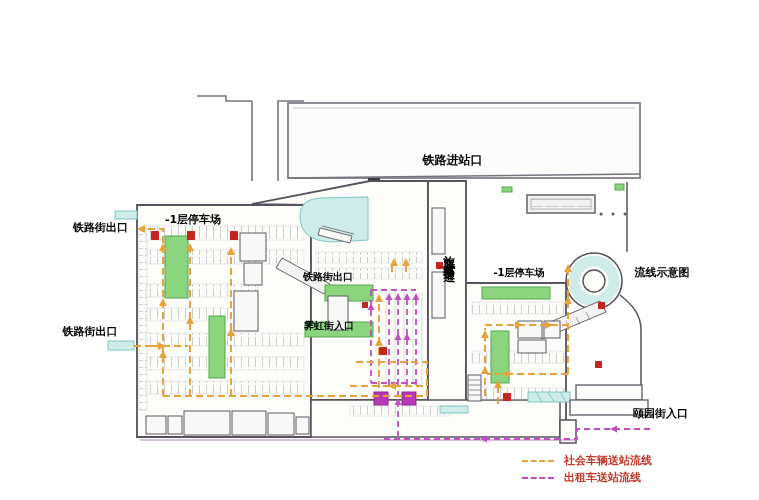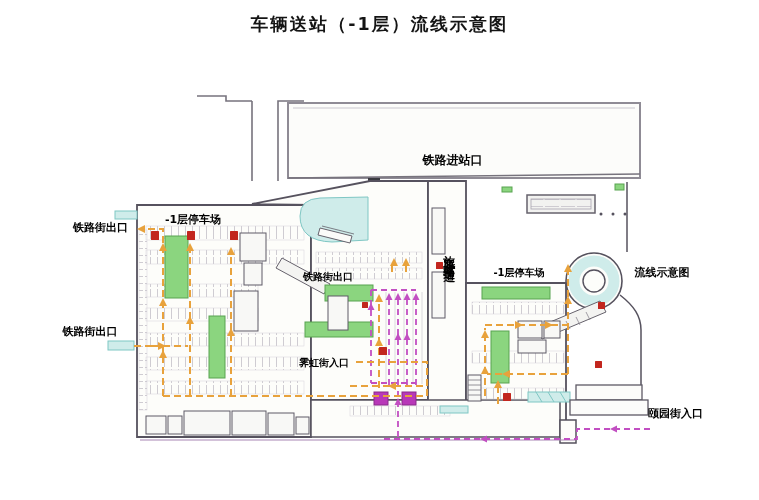--- a/index.html
+++ b/index.html
@@ -16,21 +16,20 @@
   .leg-swatch{width:32px;height:0;margin-right:10px;border-top-width:2px;border-top-style:dashed;}
   .leg-social{border-top-color:#E8A23C;}
   .leg-taxi{border-top-color:#C24FC2;}
   .leg-label{font-size:11px;font-weight:bold;color:#C2382A;}
 </style>
 </head>
 <body>
 
 <div id="stage">
 
-  <div id="title">车辆送站（-1层）流线示意图</div>
 
   <svg width="759" height="500" viewBox="0 0 759 500">
     <defs>
       <pattern id="st" width="7" height="16" patternUnits="userSpaceOnUse">
         <path d="M3.5,1 V15" stroke="#C9C6CE" stroke-width="0.9"></path>
       </pattern>
       <pattern id="stH" width="16" height="7" patternUnits="userSpaceOnUse">
         <path d="M1,3.5 H15" stroke="#C9C6CE" stroke-width="0.9"></path>
       </pattern>
     </defs>
@@ -209,20 +208,30 @@
         <rect x="362" y="302" width="6" height="6" rx="0.5"></rect>
       <rect x="436" y="262" width="7" height="7" rx="0.5"></rect>
     </g>
   </svg>
 
   <div class="lbl f12" style="left:405px;top:154px;width:95px;text-align:center;">铁路进站口</div>
   <div class="lbl f11" style="left:48px;top:222px;width:80px;text-align:right;">铁路街出口</div>
   <div class="lbl f11" style="left:158px;top:214px;width:70px;text-align:center;">-1层停车场</div>
   <div class="lbl f11" style="left:46px;top:326px;width:88px;text-align:center;">铁路街出口</div>
   <div class="lbl f10" style="left:300px;top:271px;width:56px;text-align:center;">铁路街出口</div>
-  <div class="lbl f10" style="left:299px;top:357px;width:60px;text-align:left;">霁虹街入口</div>
+  <div class="lbl f10" style="left:299px;top:320px;width:60px;text-align:center;">霁虹街入口</div>
   <div class="lbl vert" style="left:442px;top:245px;">旅客进站通道</div>
   <div class="lbl f10" style="left:486px;top:267px;width:66px;text-align:center;">-1层停车场</div>
   <div class="lbl f11" style="left:627px;top:267px;width:70px;text-align:center;">流线示意图</div>
-  <div class="lbl f11" style="left:633px;top:408px;width:70px;text-align:right;">颐园街入口</div>
-
+  <div class="lbl f11" style="left:633px;top:408px;width:70px;text-align:left;">颐园街入口</div>
+
+  <div id="legend">
+    <div class="leg-row">
+      <div class="leg-swatch leg-social"></div>
+      <span class="leg-label">社会车辆送站流线</span>
+    </div>
+    <div class="leg-row">
+      <div class="leg-swatch leg-taxi"></div>
+      <span class="leg-label">出租车送站流线</span>
+    </div>
+  </div>
 
 </div>
 
 </body></html>

